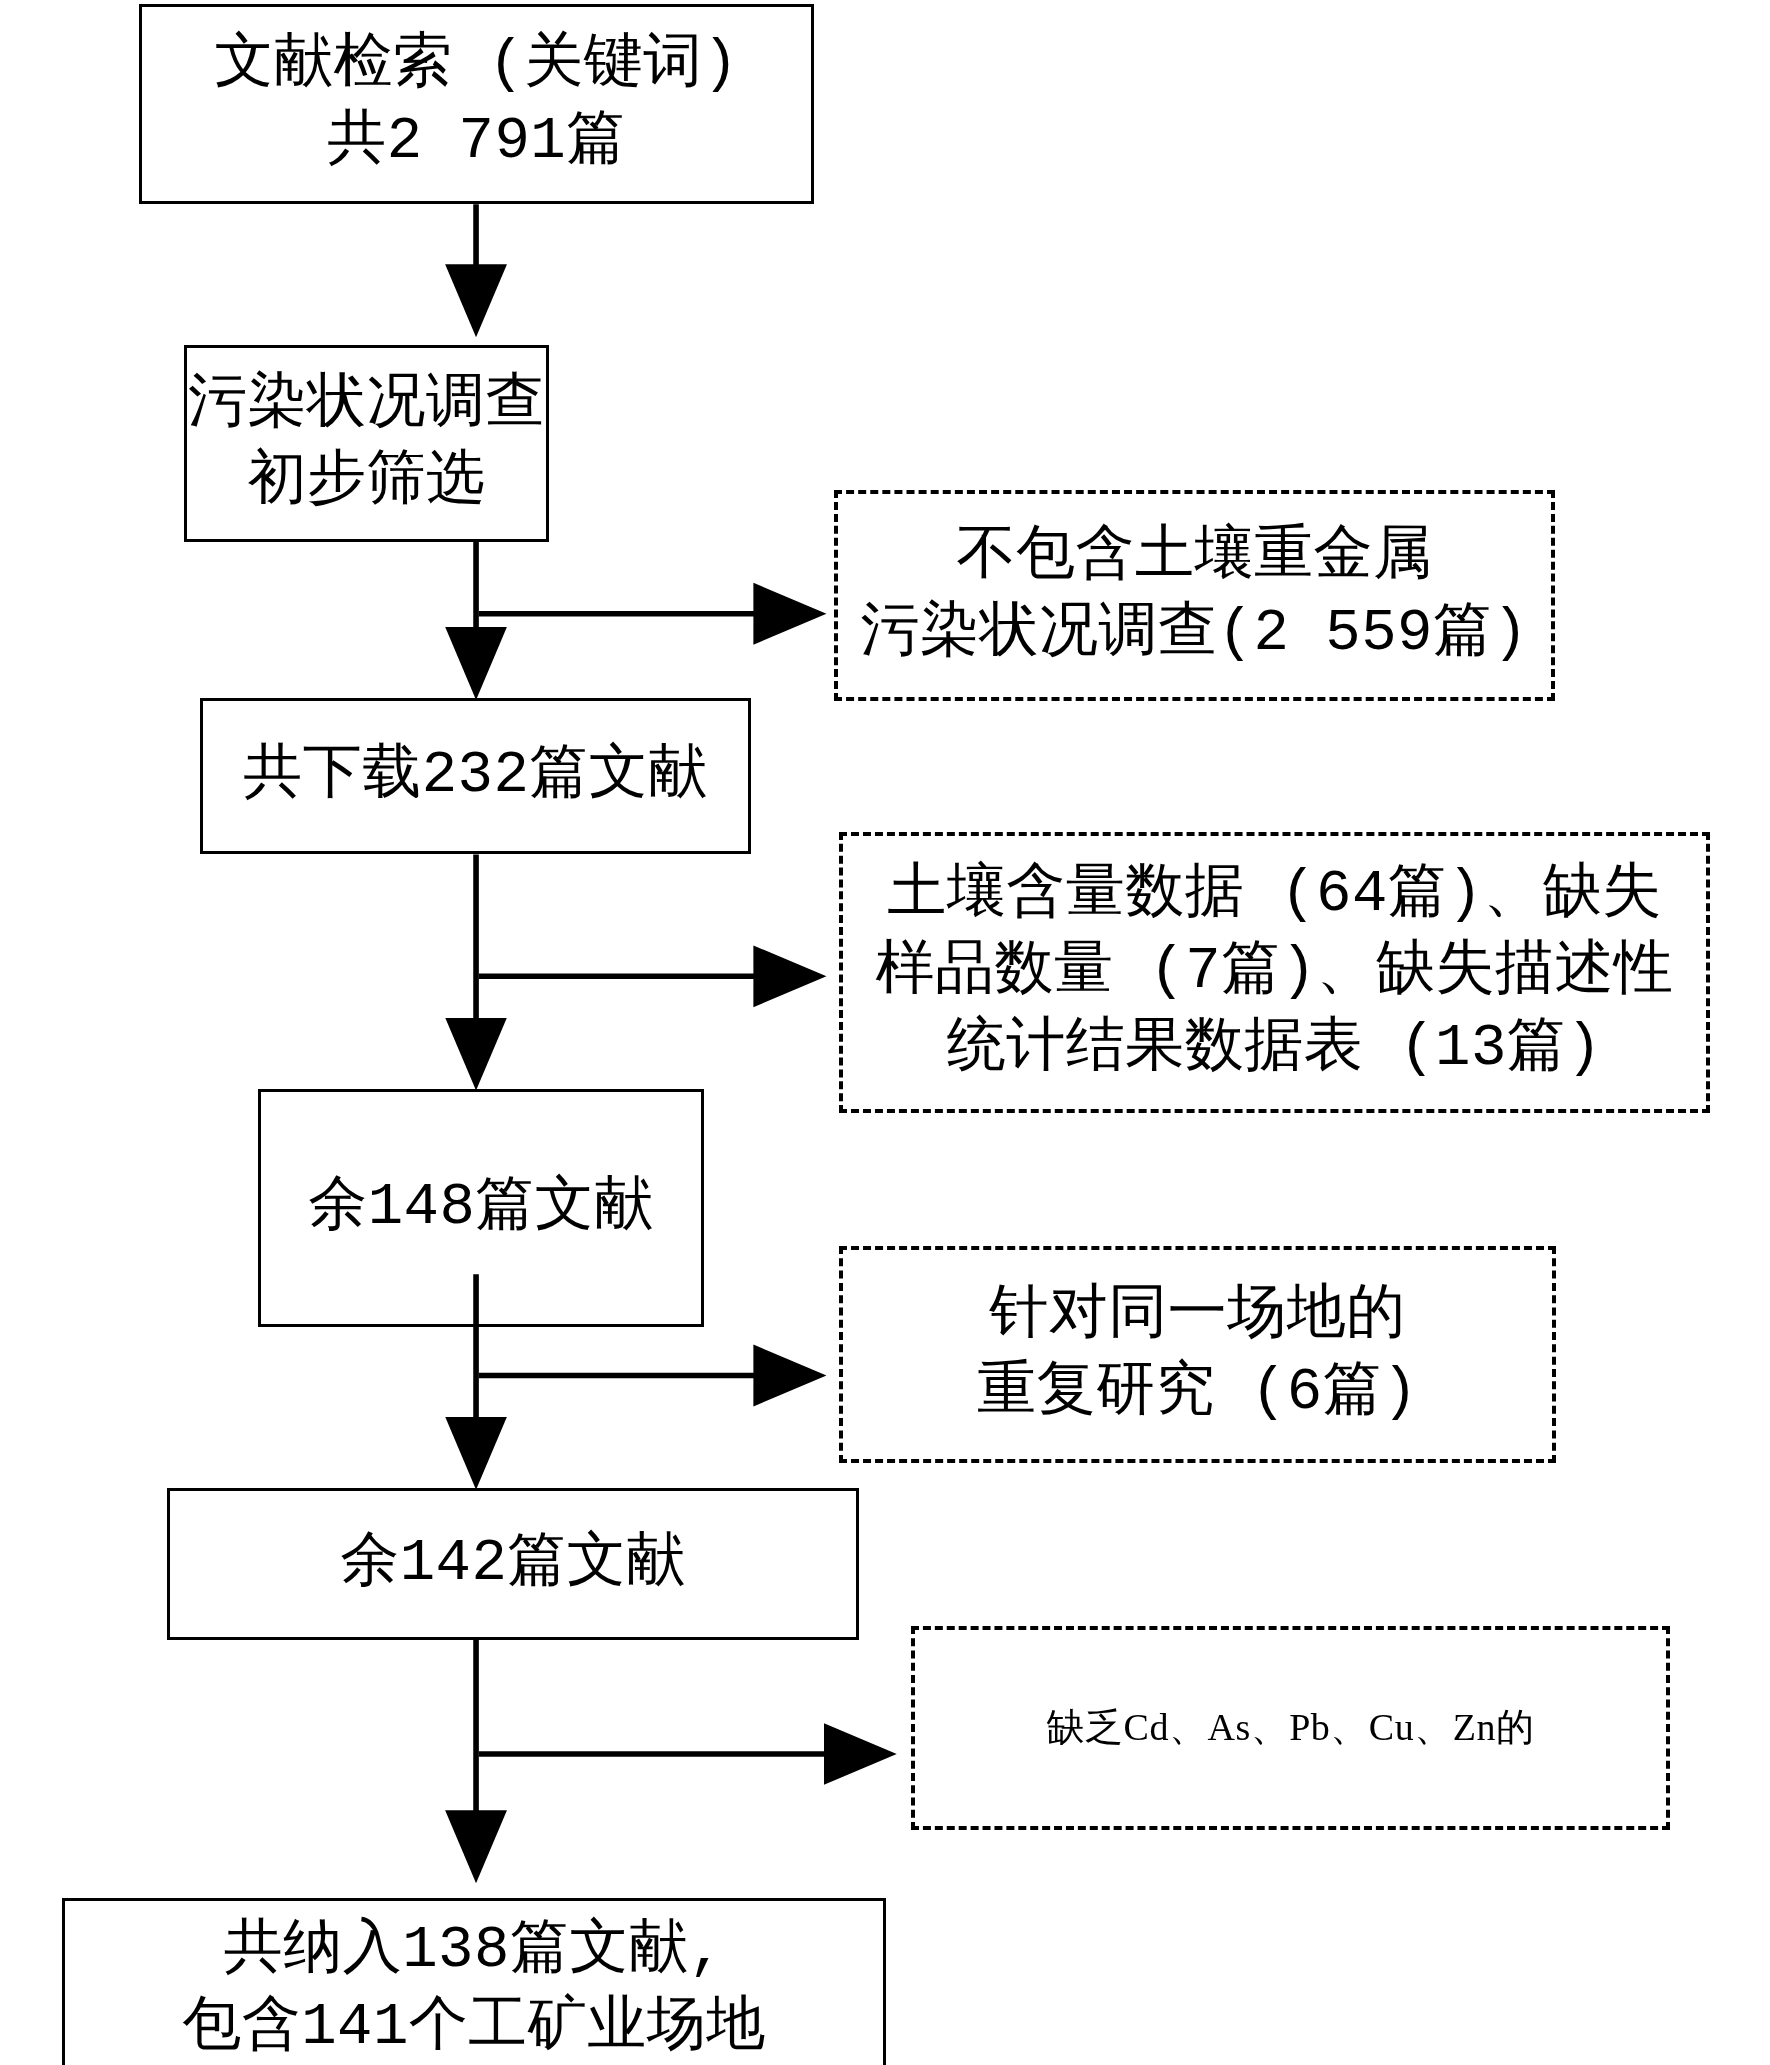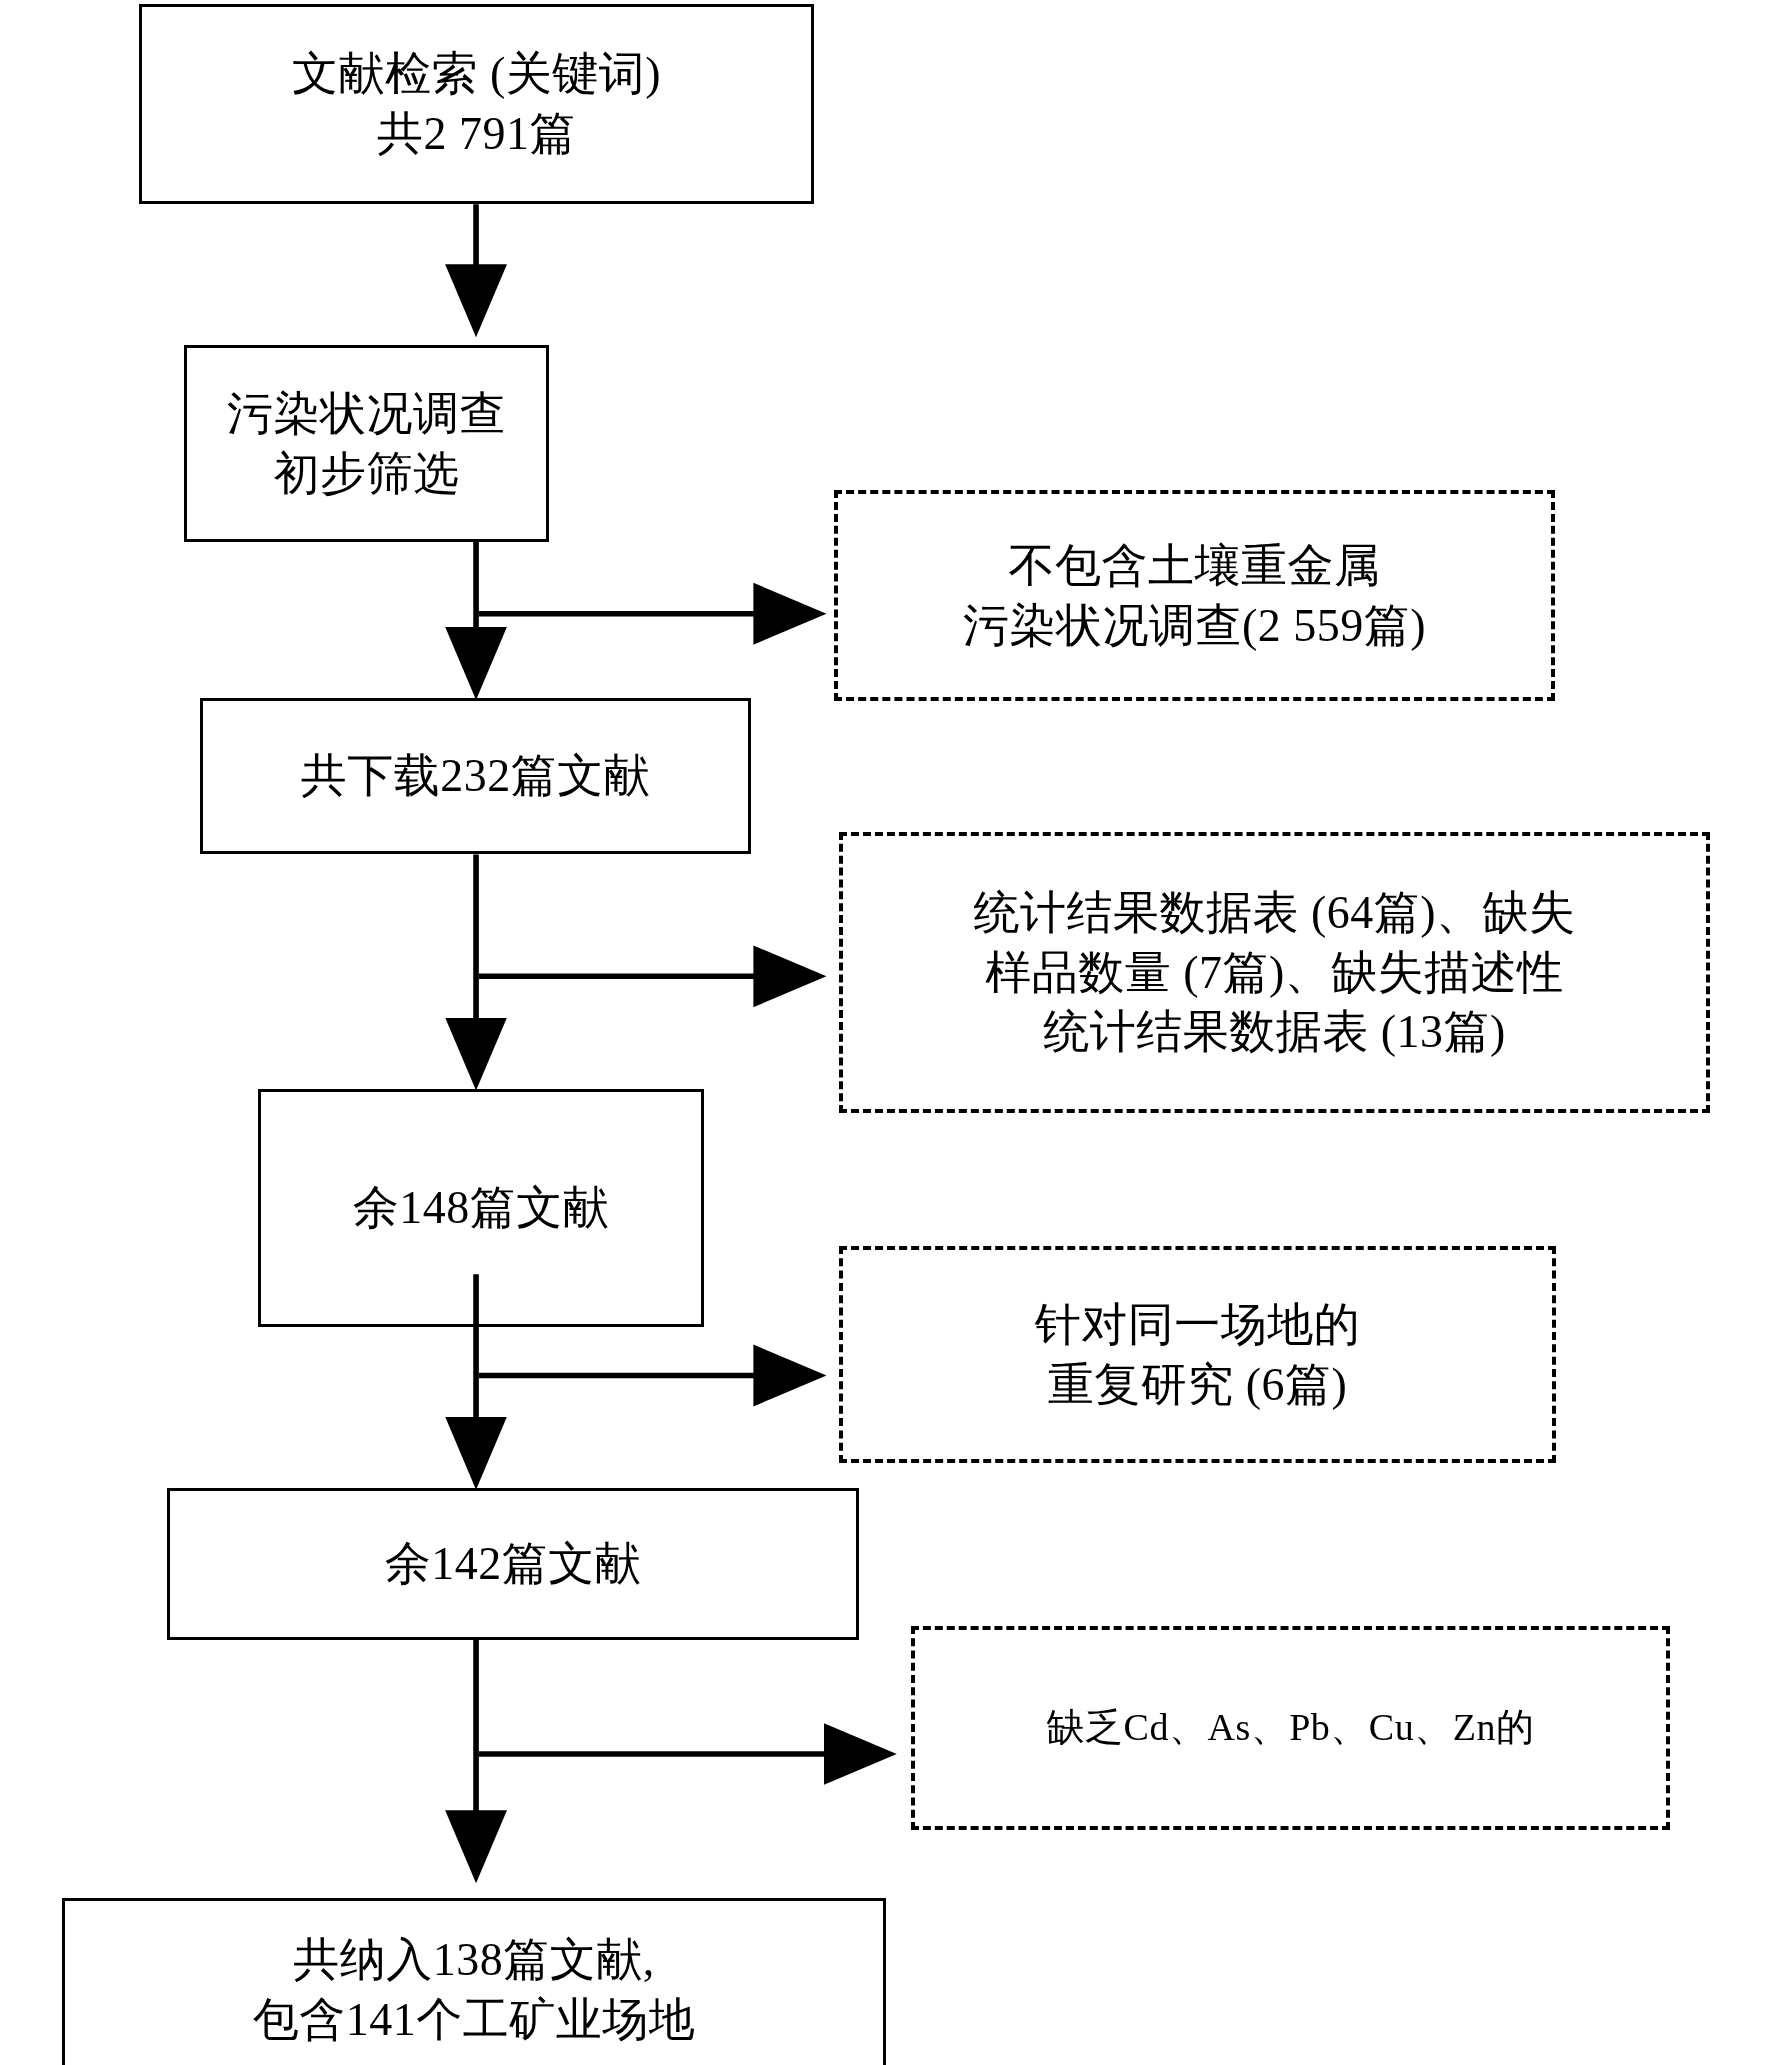--- a/index.html
+++ b/index.html
@@ -41,21 +41,21 @@
     border: 3.7px solid #000000;
   }
   .dashed-box {
     border: 4.7px dashed #000000;
   }
   .node-line {
     display: block;
     white-space: nowrap;
   }
   .fs-46 { font-size: 38px; }
-  .fs-48 { font-size: 46px; }
+  .fs-48 { font-size: 59px; font-family: Liberation Mono, monospace; }
 </style>
 </head>
 <body>
 
 <div id="flowchart-root">
 
   <svg id="flow-svg" viewBox="0 0 1890 2205" aria-hidden="true">
     <defs>
       <marker id="arrowhead" markerWidth="14" markerHeight="14" refX="11" refY="6" orient="auto" markerUnits="strokeWidth">
         <path d="M0,0.5 L13,6 L0,11.5 z" fill="#000000"></path>
@@ -103,21 +103,21 @@
     <span class="node-line fs-48">共纳入138篇文献,</span>
     <span class="node-line fs-48">包含141个工矿业场地</span>
   </div>
 
   <div class="node-box dashed-box" style="left:834px; top:490px; width:721px; height:211px;">
     <span class="node-line fs-48">不包含土壤重金属</span>
     <span class="node-line fs-48">污染状况调查(2 559篇)</span>
   </div>
 
   <div class="node-box dashed-box" style="left:839px; top:832px; width:871px; height:281px;">
-    <span class="node-line fs-48">统计结果数据表 (64篇)、缺失</span>
+    <span class="node-line fs-48">土壤含量数据 (64篇)、缺失</span>
     <span class="node-line fs-48">样品数量 (7篇)、缺失描述性</span>
     <span class="node-line fs-48">统计结果数据表 (13篇)</span>
   </div>
 
   <div class="node-box dashed-box" style="left:839px; top:1246px; width:717px; height:217px;">
     <span class="node-line fs-48">针对同一场地的</span>
     <span class="node-line fs-48">重复研究 (6篇)</span>
   </div>
 
   <div class="node-box dashed-box" style="left:911px; top:1626px; width:759px; height:204px;">

